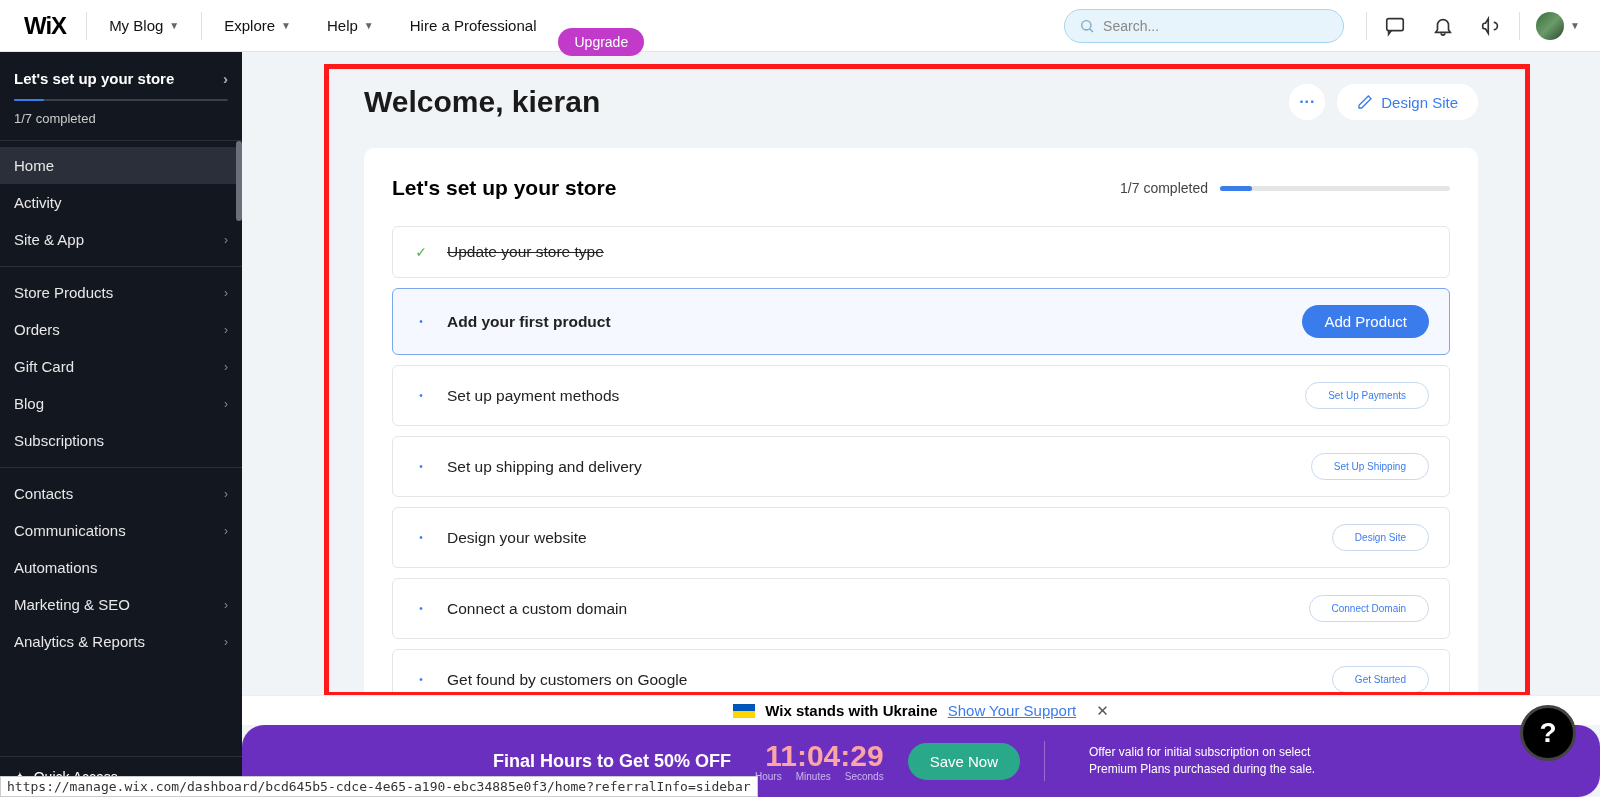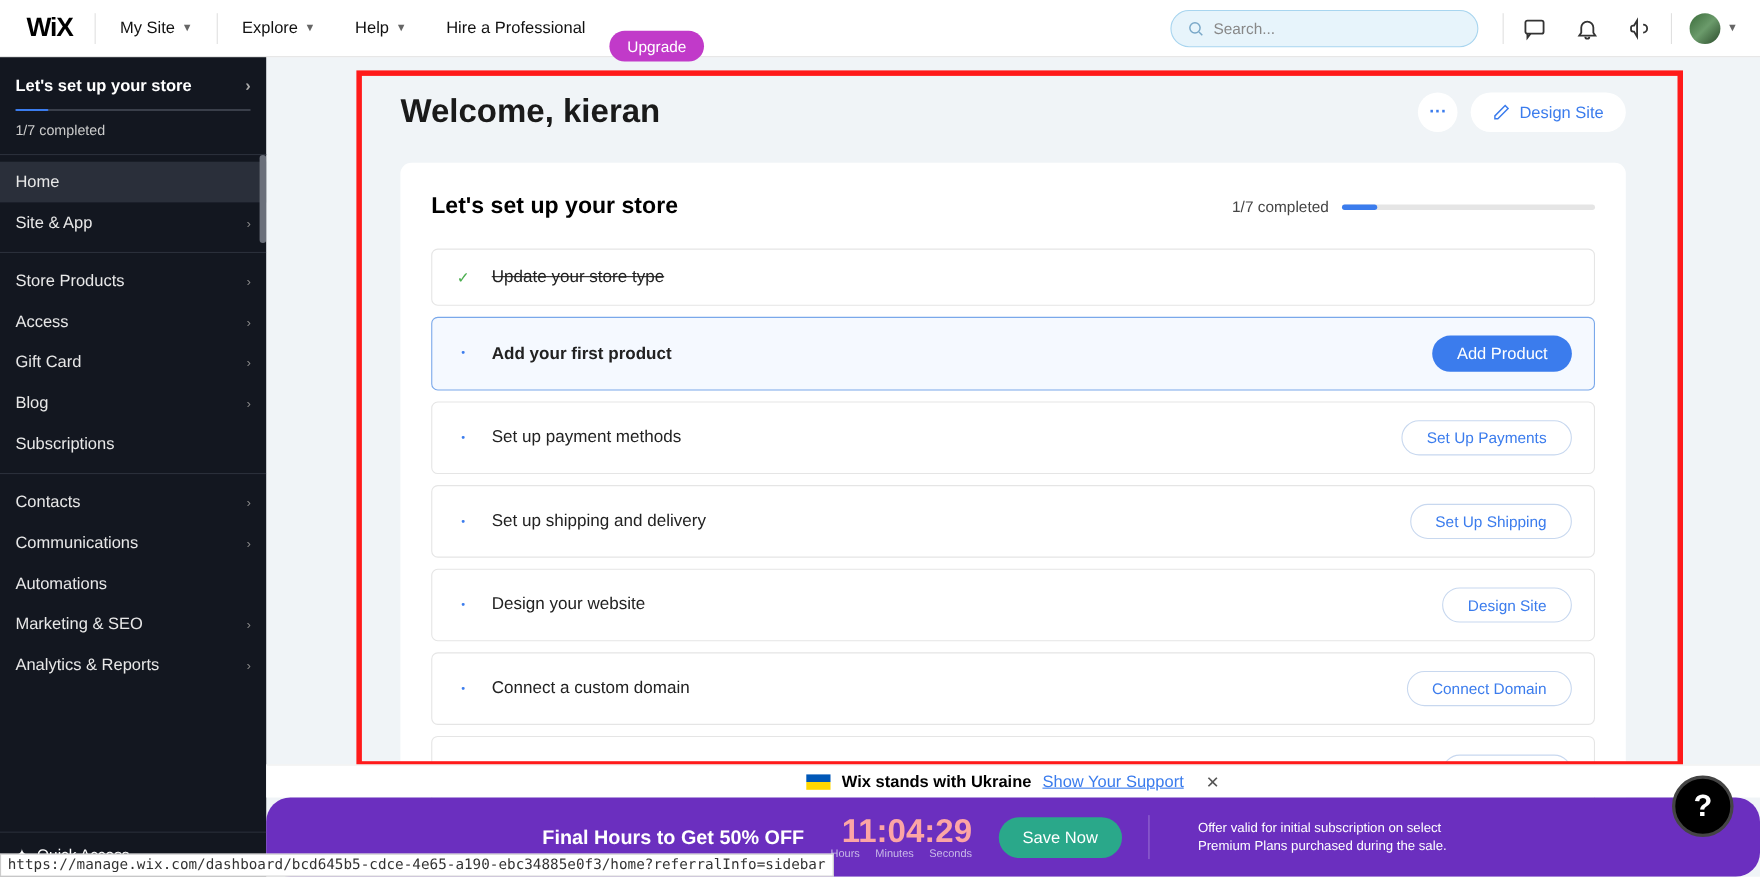--- a/index.html
+++ b/index.html
@@ -53,21 +53,21 @@
     .step.done { color: #999; }
     .step.done .step-label { text-decoration: line-through; }
     .step.active { border: 1px solid #7aa8ea; background: #f5f9ff; }
     .step.active .step-label { font-weight: 700; }
     .step-left { display: flex; align-items: center; gap: 18px; }
     .step-icon { width: 16px; display: flex; justify-content: center; font-size: 14px; }
     .step-icon.check { color: #4caf50; }
     .step-icon.bullet { color: #3b7ced; font-size: 10px; }
     .step-label { font-size: 15.5px; color: #222; text-align: right; }
     .step-btn-primary { background: #3b7ced; color: #fff; border: none; padding: 8px 22px; border-radius: 18px; font-size: 15px; cursor: pointer; }
-    .step-btn-outline { background: #fff; color: #3b7ced; border: 1px solid #c8d8ef; padding: 7px 22px; border-radius: 18px; font-size: 14px; cursor: pointer; }
+    .step-btn-outline { background: #fff; color: #3b7ced; border: 1px solid #c8d8ef; padding: 7px 22px; border-radius: 18px; font-size: 10px; cursor: pointer; }
     
     
     .ukraine { position: absolute; left: 242px; right: 0; bottom: 72px; height: 30px; background: #fff; display: flex; align-items: center; justify-content: center; gap: 10px; font-size: 15px; z-index: 60; border-top: 1px solid #eee; }
     .ukraine a { color: #3b7ced; text-decoration: underline; }
     .ukraine .close { margin-left: 10px; cursor: pointer; color: #555; }
     .flag { display: inline-block; width: 22px; height: 14px; background: linear-gradient(#0057b7 50%, #ffd700 50%); vertical-align: middle; }
     
     
     .promo { position: absolute; left: 242px; right: 0; bottom: 0; height: 72px; background: #6b2fbf; color: #fff; display: flex; align-items: center; justify-content: center; gap: 24px; font-size: 14px; z-index: 60; border-radius: 22px; }
     .promo-head { font-size: 18px; font-weight: 700; }
@@ -85,21 +85,21 @@
     
     svg { display: block; }
   </style>
 </head>
 <body>
 
 <div class="topbar">
   <div class="logo">WiX</div>
   <div class="topbar-divider"></div>
   <div class="topbar-item">
-    <span>My Site</span>
+    <span>My Blog</span>
     <span class="chev">▼</span>
   </div>
   <div class="topbar-divider"></div>
   <div class="topbar-item">
     <span>Explore</span>
     <span class="chev">▼</span>
   </div>
   <div class="topbar-item">
     <span>Help</span>
     <span class="chev">▼</span>
@@ -152,30 +152,33 @@
         <div class="sb-progress-fill"></div>
       </div>
     <div class="sb-completed">1/7 completed</div>
   </div>
   <div class="sb-menu" id="sb-menu">
     <div class="sb-scrollthumb"></div>
   <div class="sb-item active">
         <span>Home</span>
       </div>
       <div class="sb-item">
+        <span>Activity</span>
+      </div>
+      <div class="sb-item">
         <span>Site &amp; App</span>
         <span class="chev">›</span>
       </div>
       <div class="sb-gap"></div>
       <div class="sb-item">
         <span>Store Products</span>
         <span class="chev">›</span>
       </div>
       <div class="sb-item">
-        <span>Access</span>
+        <span>Orders</span>
         <span class="chev">›</span>
       </div>
       <div class="sb-item">
         <span>Gift Card</span>
         <span class="chev">›</span>
       </div>
       <div class="sb-item">
         <span>Blog</span>
         <span class="chev">›</span>
       </div>

